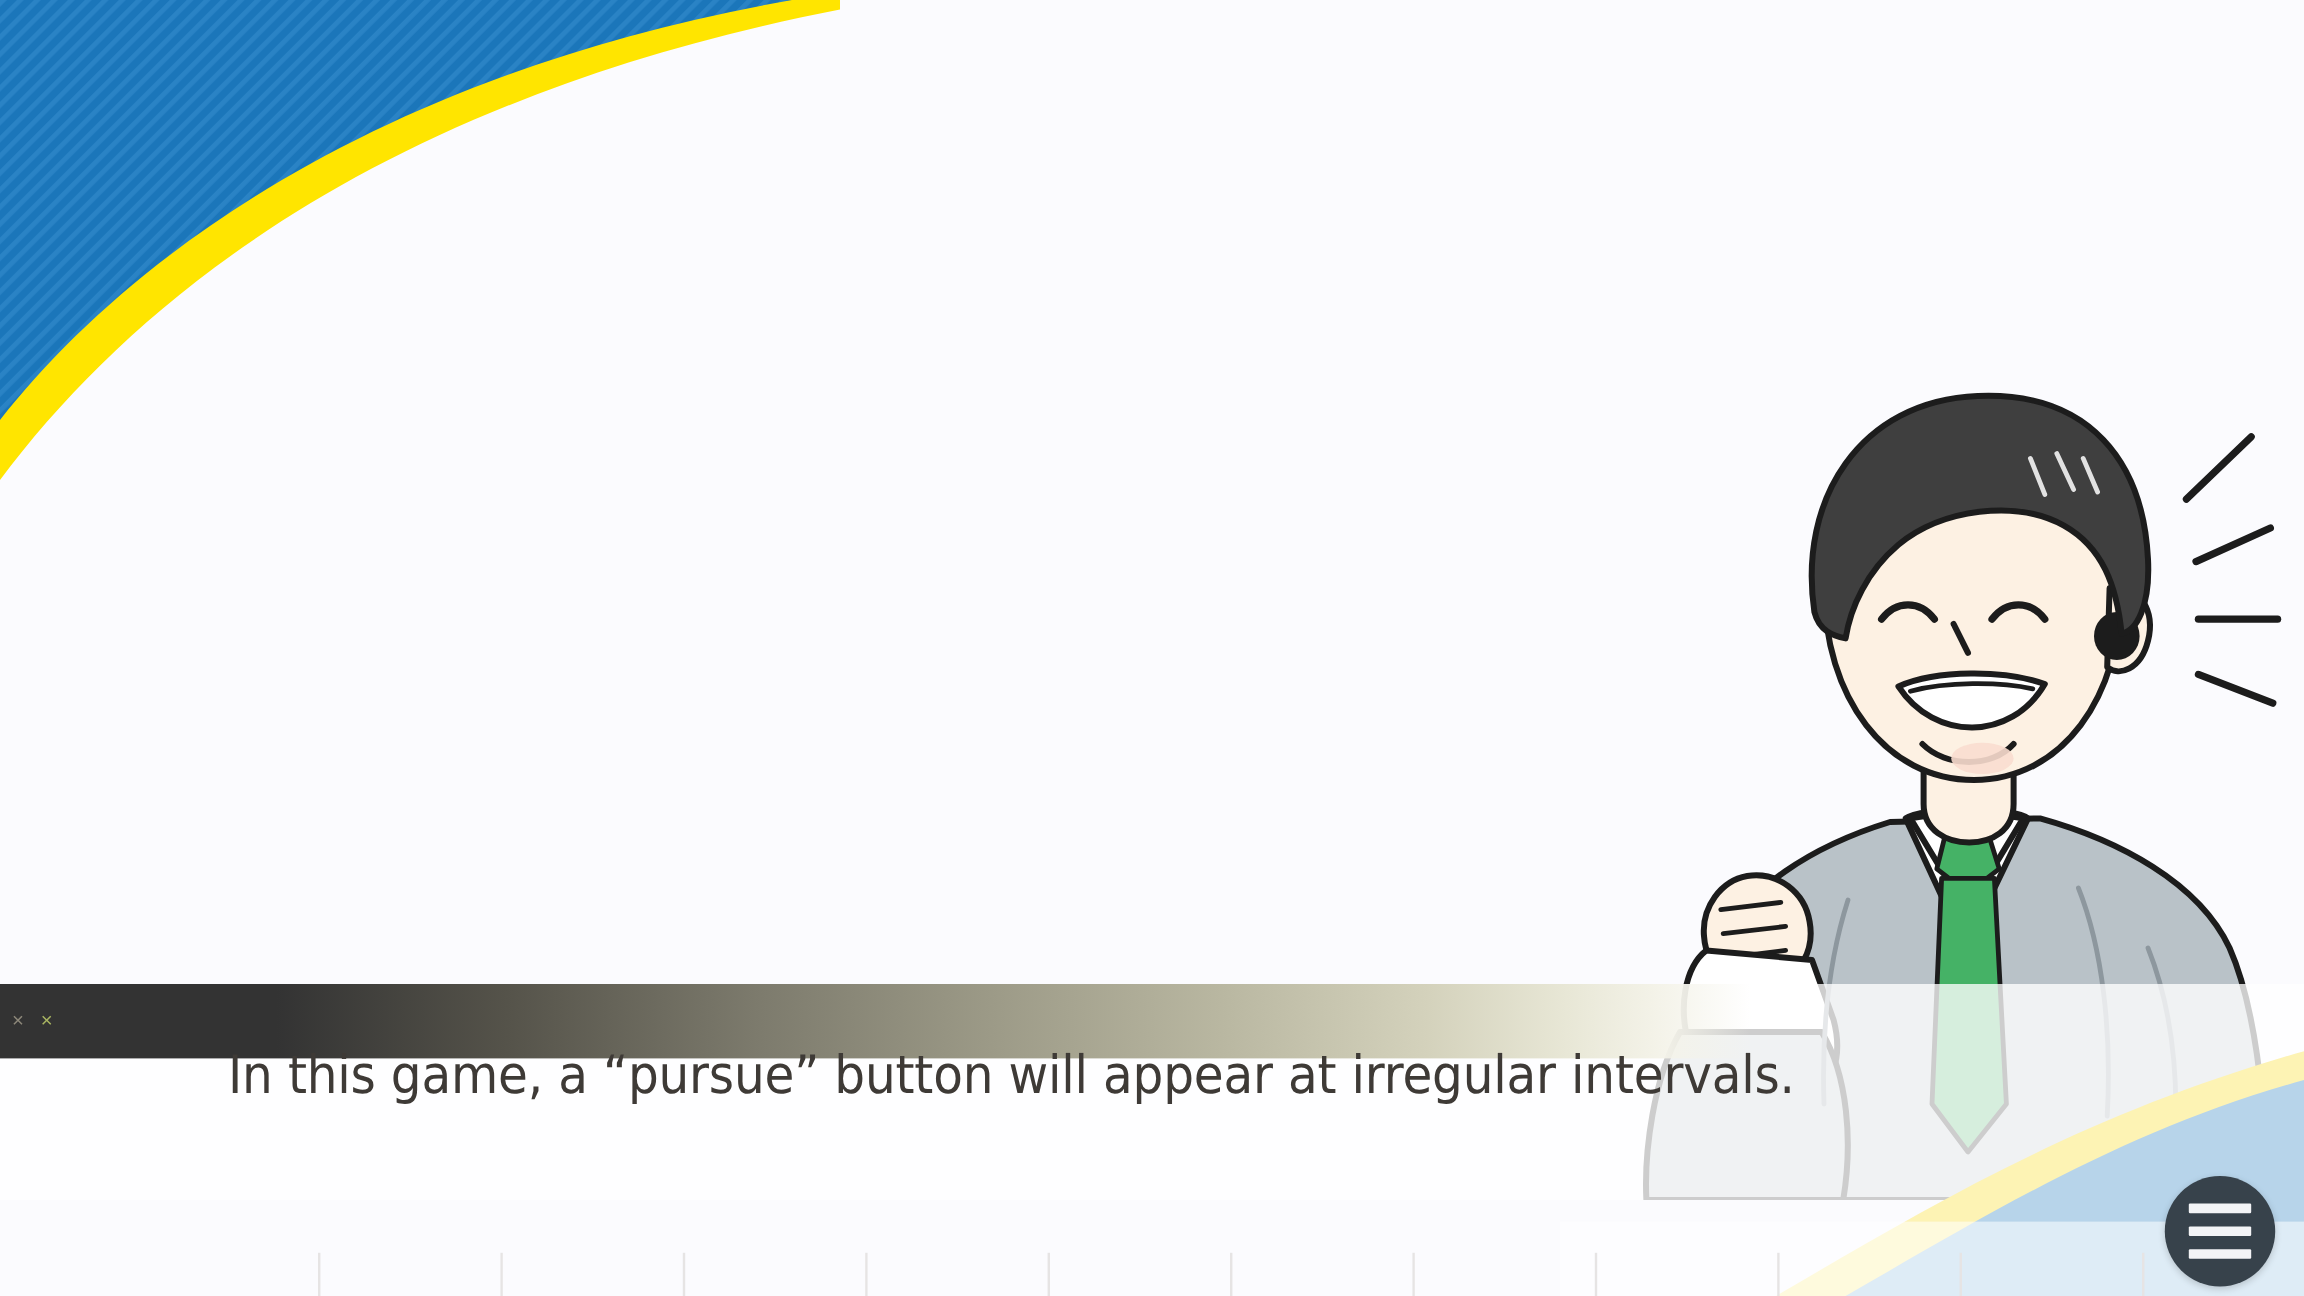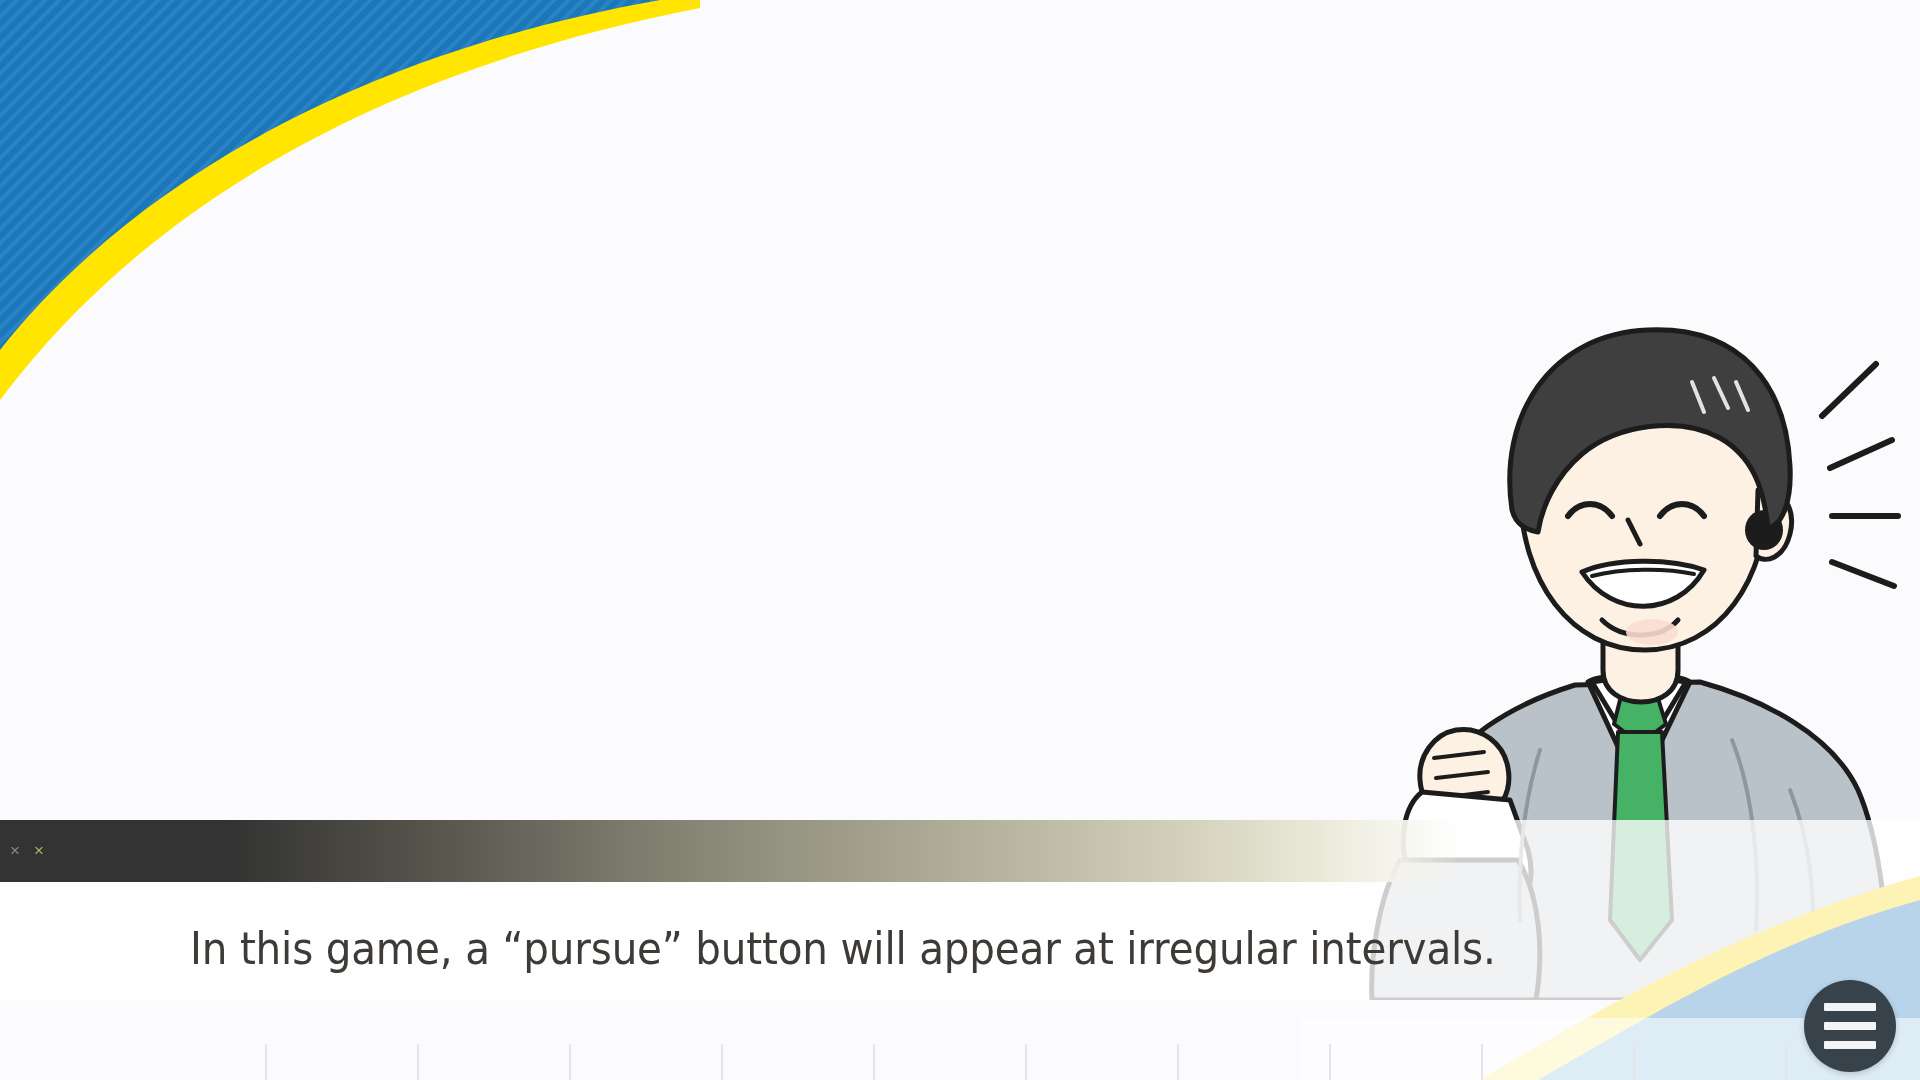--- a/index.html
+++ b/index.html
@@ -71,21 +71,21 @@
     line-height:1;
     font-family:"Liberation Sans", sans-serif;
   }
   .mark-x { font-weight:400; }
   .mark-x.m0 { color:#8d887a; }
   .mark-x.m1 { color:#a9b562; }
 
   
   #caption-area {
     position:absolute;
-    left:0; top:882px;
+    left:0; top:830px;
     width:1920px; height:160px;
   }
   #caption-text {
     position:absolute;
     left:190px; top:42px;
     font-size:44px;
     line-height:1.15;
     color:#3e3a36;
     letter-spacing:-0.2px;
     white-space:nowrap;

